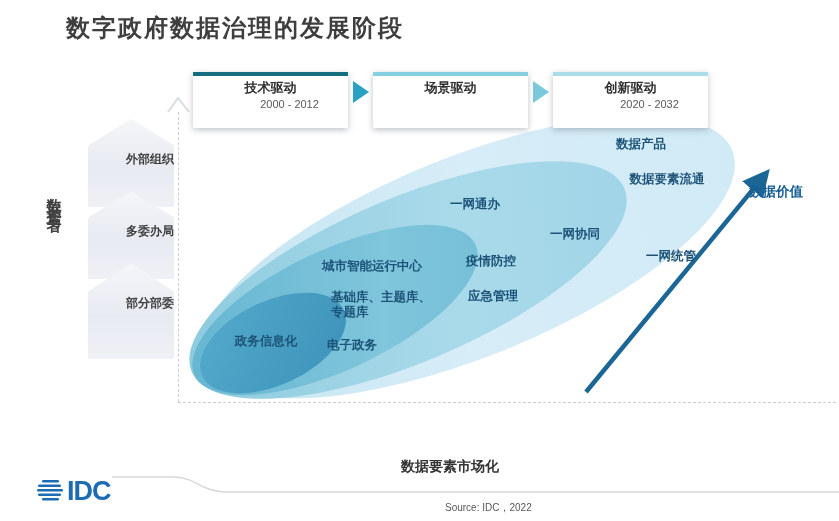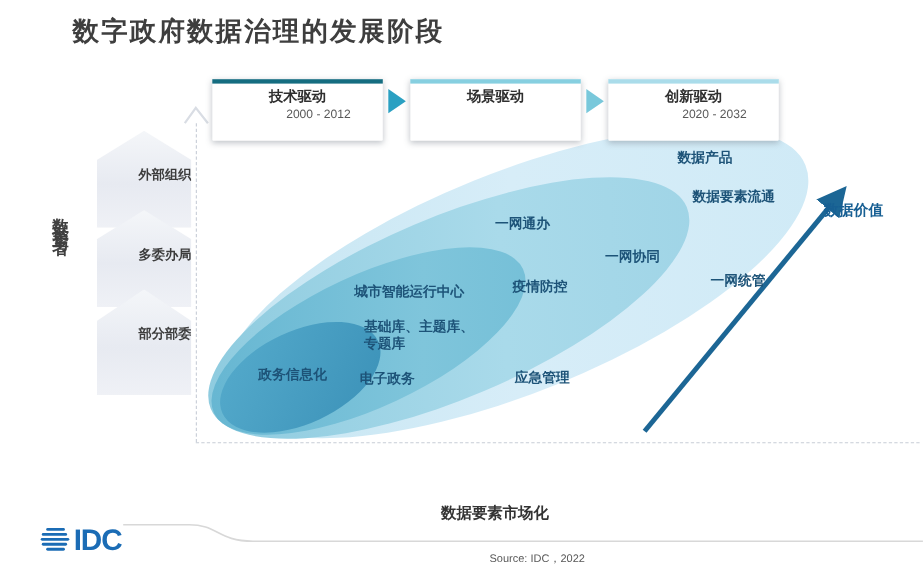--- a/index.html
+++ b/index.html
@@ -115,21 +115,21 @@
   <div class="ell e3"></div>
   <div class="ell e2"></div>
   <div class="ell e1"></div>
 
   <div class="plot-label" style="left:266px;top:341px;">政务信息化</div>
   <div class="plot-label" style="left:352px;top:345px;">电子政务</div>
   <div class="plot-label" style="left:381px;top:305px;">基础库、主题库、
 专题库</div>
   <div class="plot-label" style="left:372px;top:266px;">城市智能运行中心</div>
   <div class="plot-label" style="left:491px;top:261px;">疫情防控</div>
-  <div class="plot-label" style="left:493px;top:296px;margin-top:48px;">应急管理</div>
+  <div class="plot-label" style="left:493px;top:296px;">应急管理</div>
   <div class="plot-label" style="left:475px;top:204px;">一网通办</div>
   <div class="plot-label" style="left:575px;top:234px;">一网协同</div>
   <div class="plot-label" style="left:671px;top:216px;margin-top:40px;">一网统管</div>
   <div class="plot-label" style="left:667px;top:179px;">数据要素流通</div>
   <div class="plot-label" style="left:641px;top:144px;">数据产品</div>
 
   <svg class="abs overlay">
     <defs>
       <marker id="ah" markerWidth="6" markerHeight="6" refX="4" refY="3" orient="auto">
         <path d="M0,0 L6,3 L0,6 Z" fill="#1c6695"></path>

